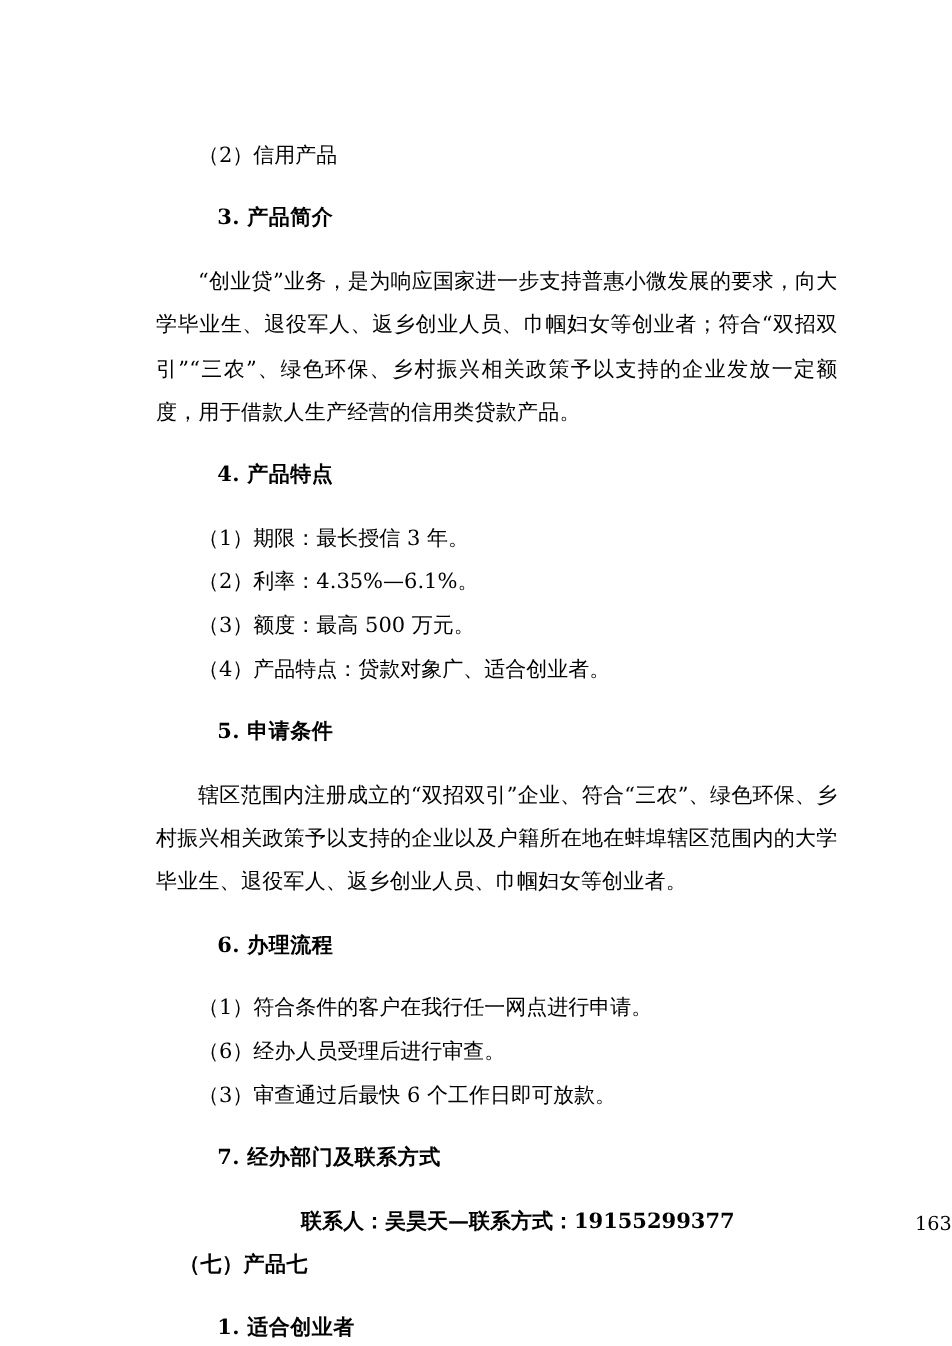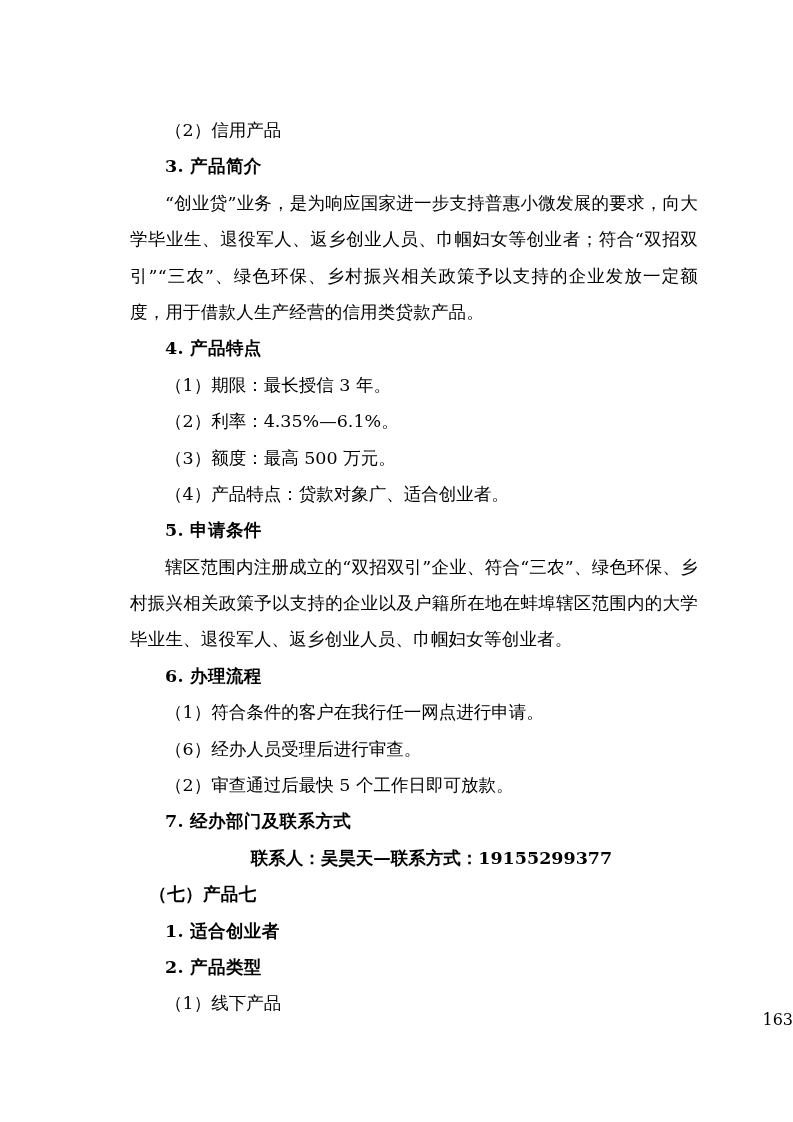--- a/index.html
+++ b/index.html
@@ -28,21 +28,21 @@
     font-size: 17.5px;
     line-height: 2.08;
   }
   .para {
     margin: 0;
     text-indent: 2em;
     text-align: justify;
     letter-spacing: 0.2px;
   }
   .heading {
-    margin: 0;
+    margin: 16px;
     font-weight: bold;
     text-indent: 2em;
     letter-spacing: 0.4px;
   }
   .heading .num {
     margin-right: 6px;
   }
   .heading-sub {
     margin: 0;
     font-weight: bold;
@@ -89,21 +89,21 @@
     <p class="plain">（4）产品特点：贷款对象广、适合创业者。</p>
 
     <p class="heading"><span class="num">5.</span><span>申请条件</span></p>
 
     <p class="para">辖区范围内注册成立的“双招双引”企业、符合“三农”、绿色环保、乡村振兴相关政策予以支持的企业以及户籍所在地在蚌埠辖区范围内的大学毕业生、退役军人、返乡创业人员、巾帼妇女等创业者。</p>
 
     <p class="heading"><span class="num">6.</span><span>办理流程</span></p>
 
     <p class="plain">（1）符合条件的客户在我行任一网点进行申请。</p>
     <p class="plain">（6）经办人员受理后进行审查。</p>
-    <p class="plain">（2）审查通过后最快 5 个工作日即可放款。</p>
+    <p class="plain">（3）审查通过后最快 6 个工作日即可放款。</p>
 
     <p class="heading"><span class="num">7.</span><span>经办部门及联系方式</span></p>
 
     <p class="nowrap-block" style="font-weight:bold;">联系人：吴昊天—联系方式：19155299377</p>
 
     <p class="heading-sub">（七）产品七</p>
 
     <p class="heading"><span class="num">1.</span><span>适合创业者</span></p>
 
 

